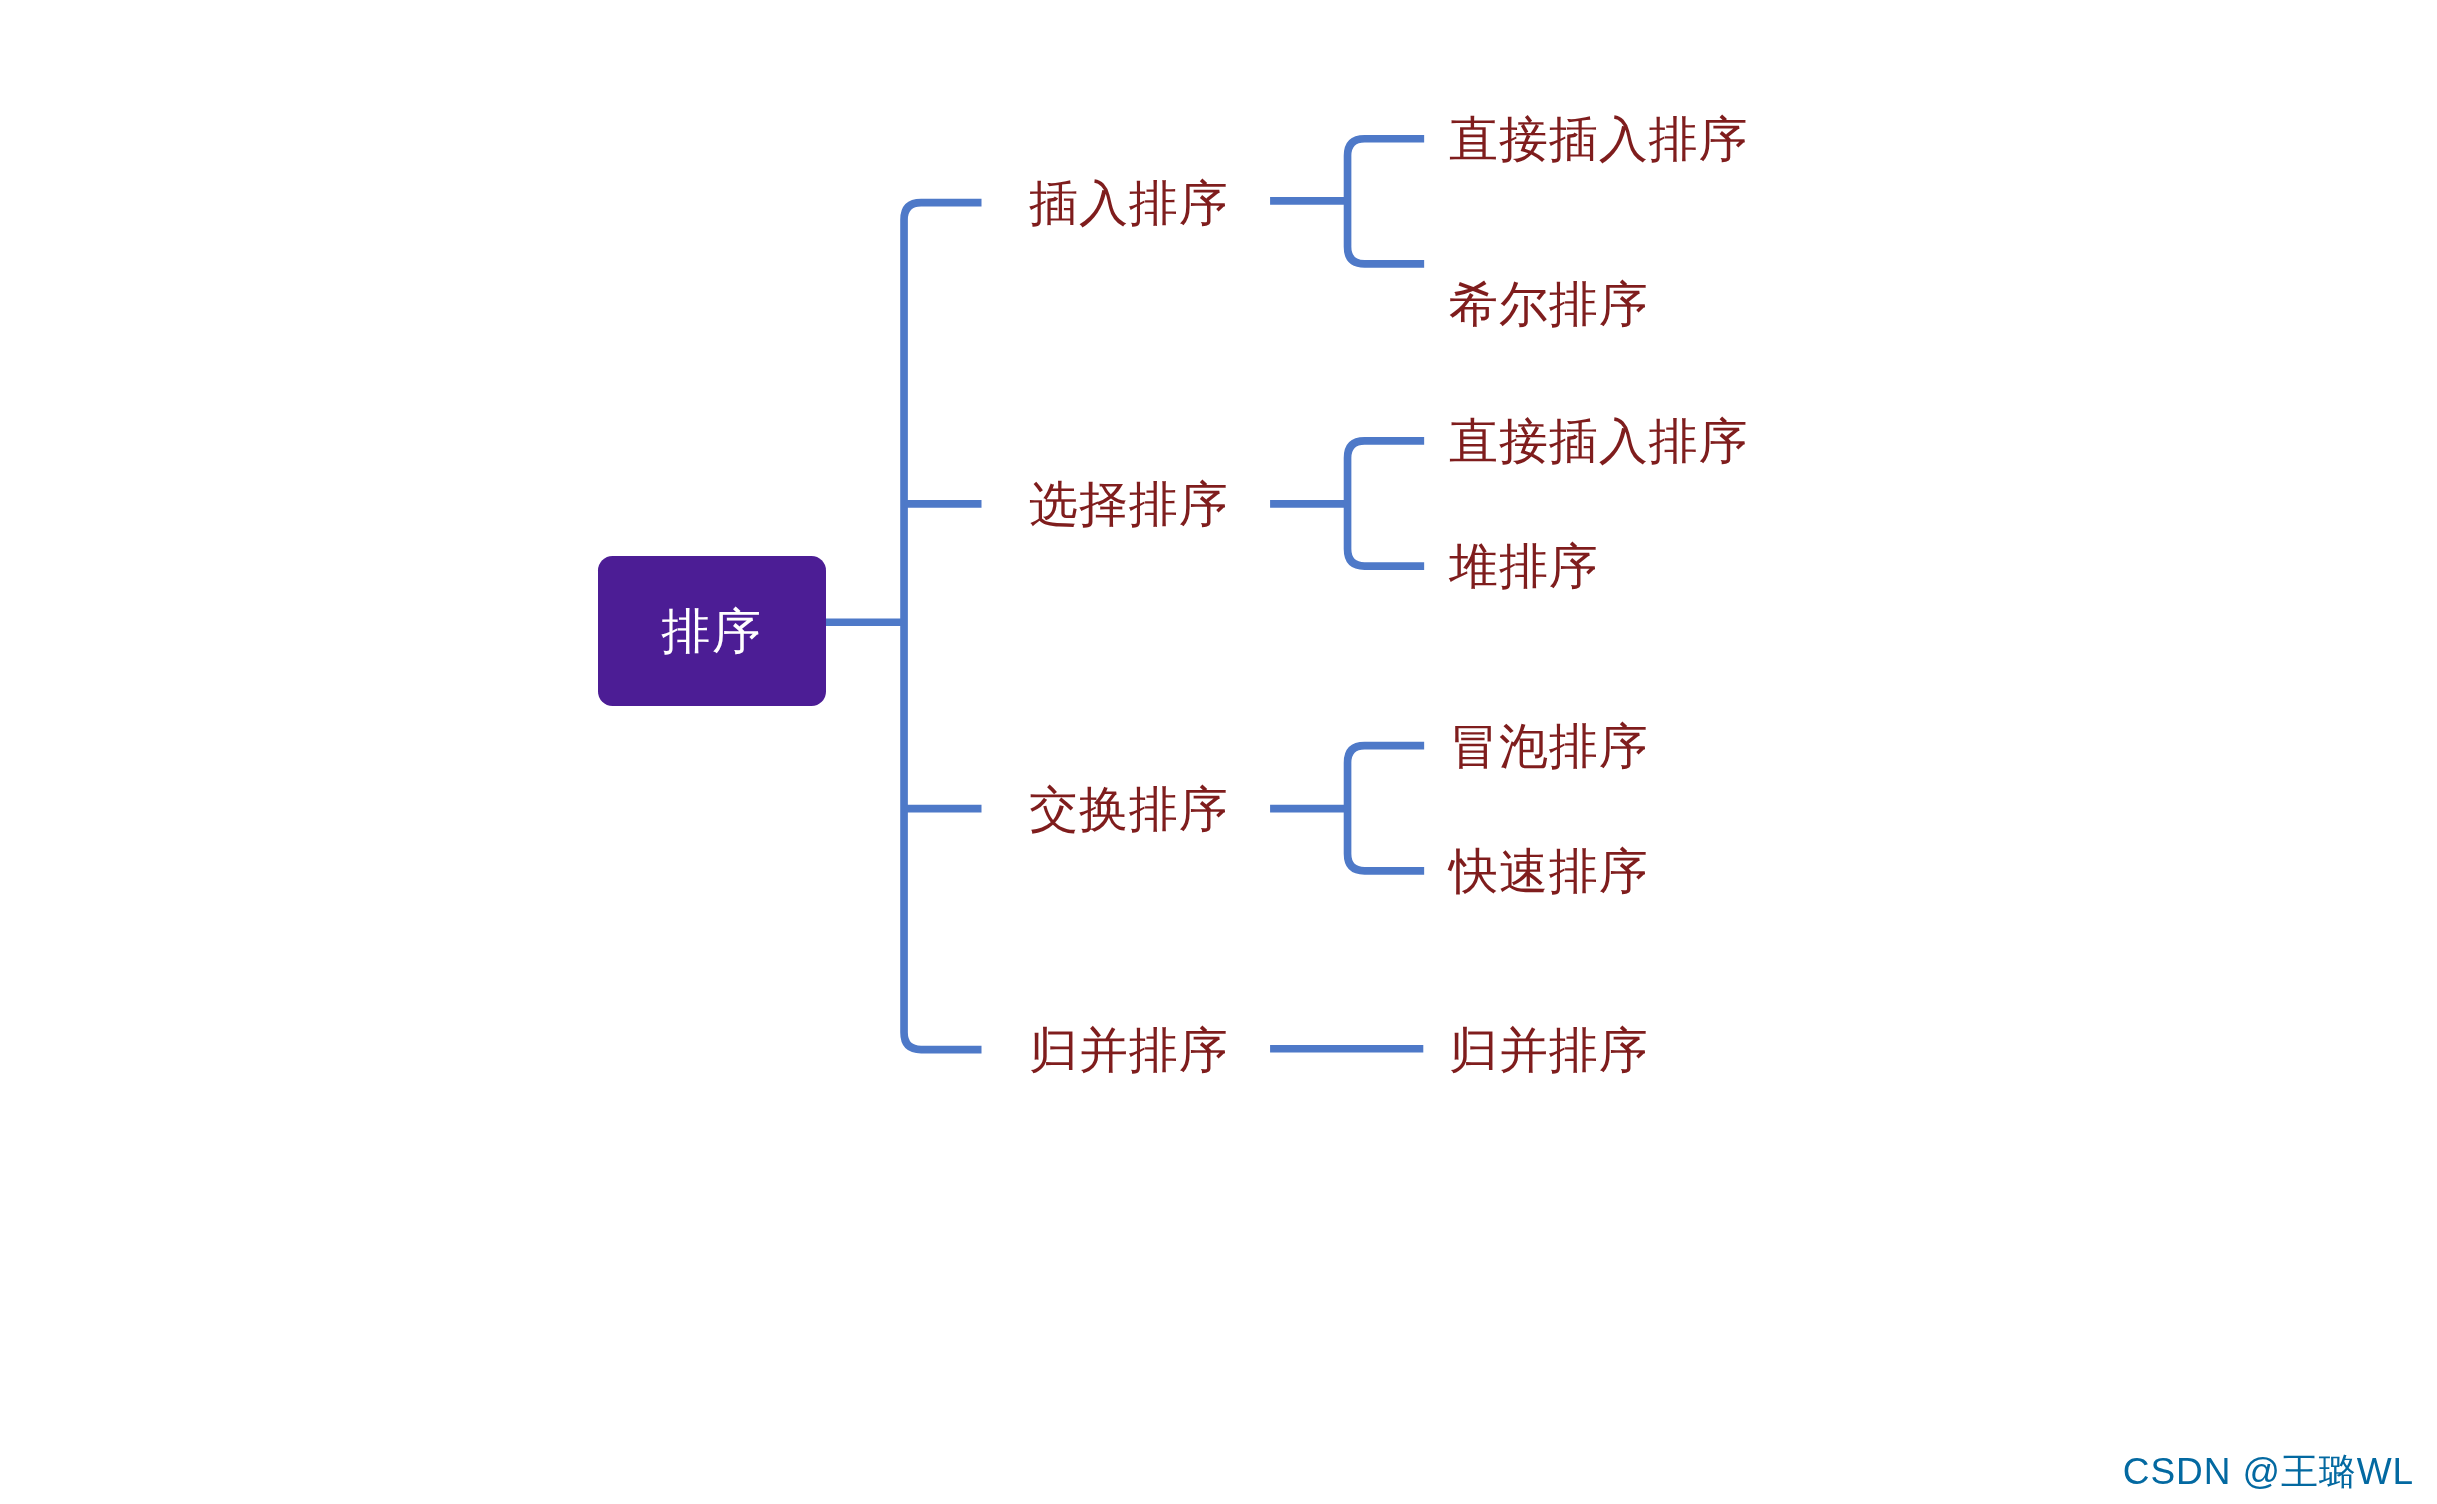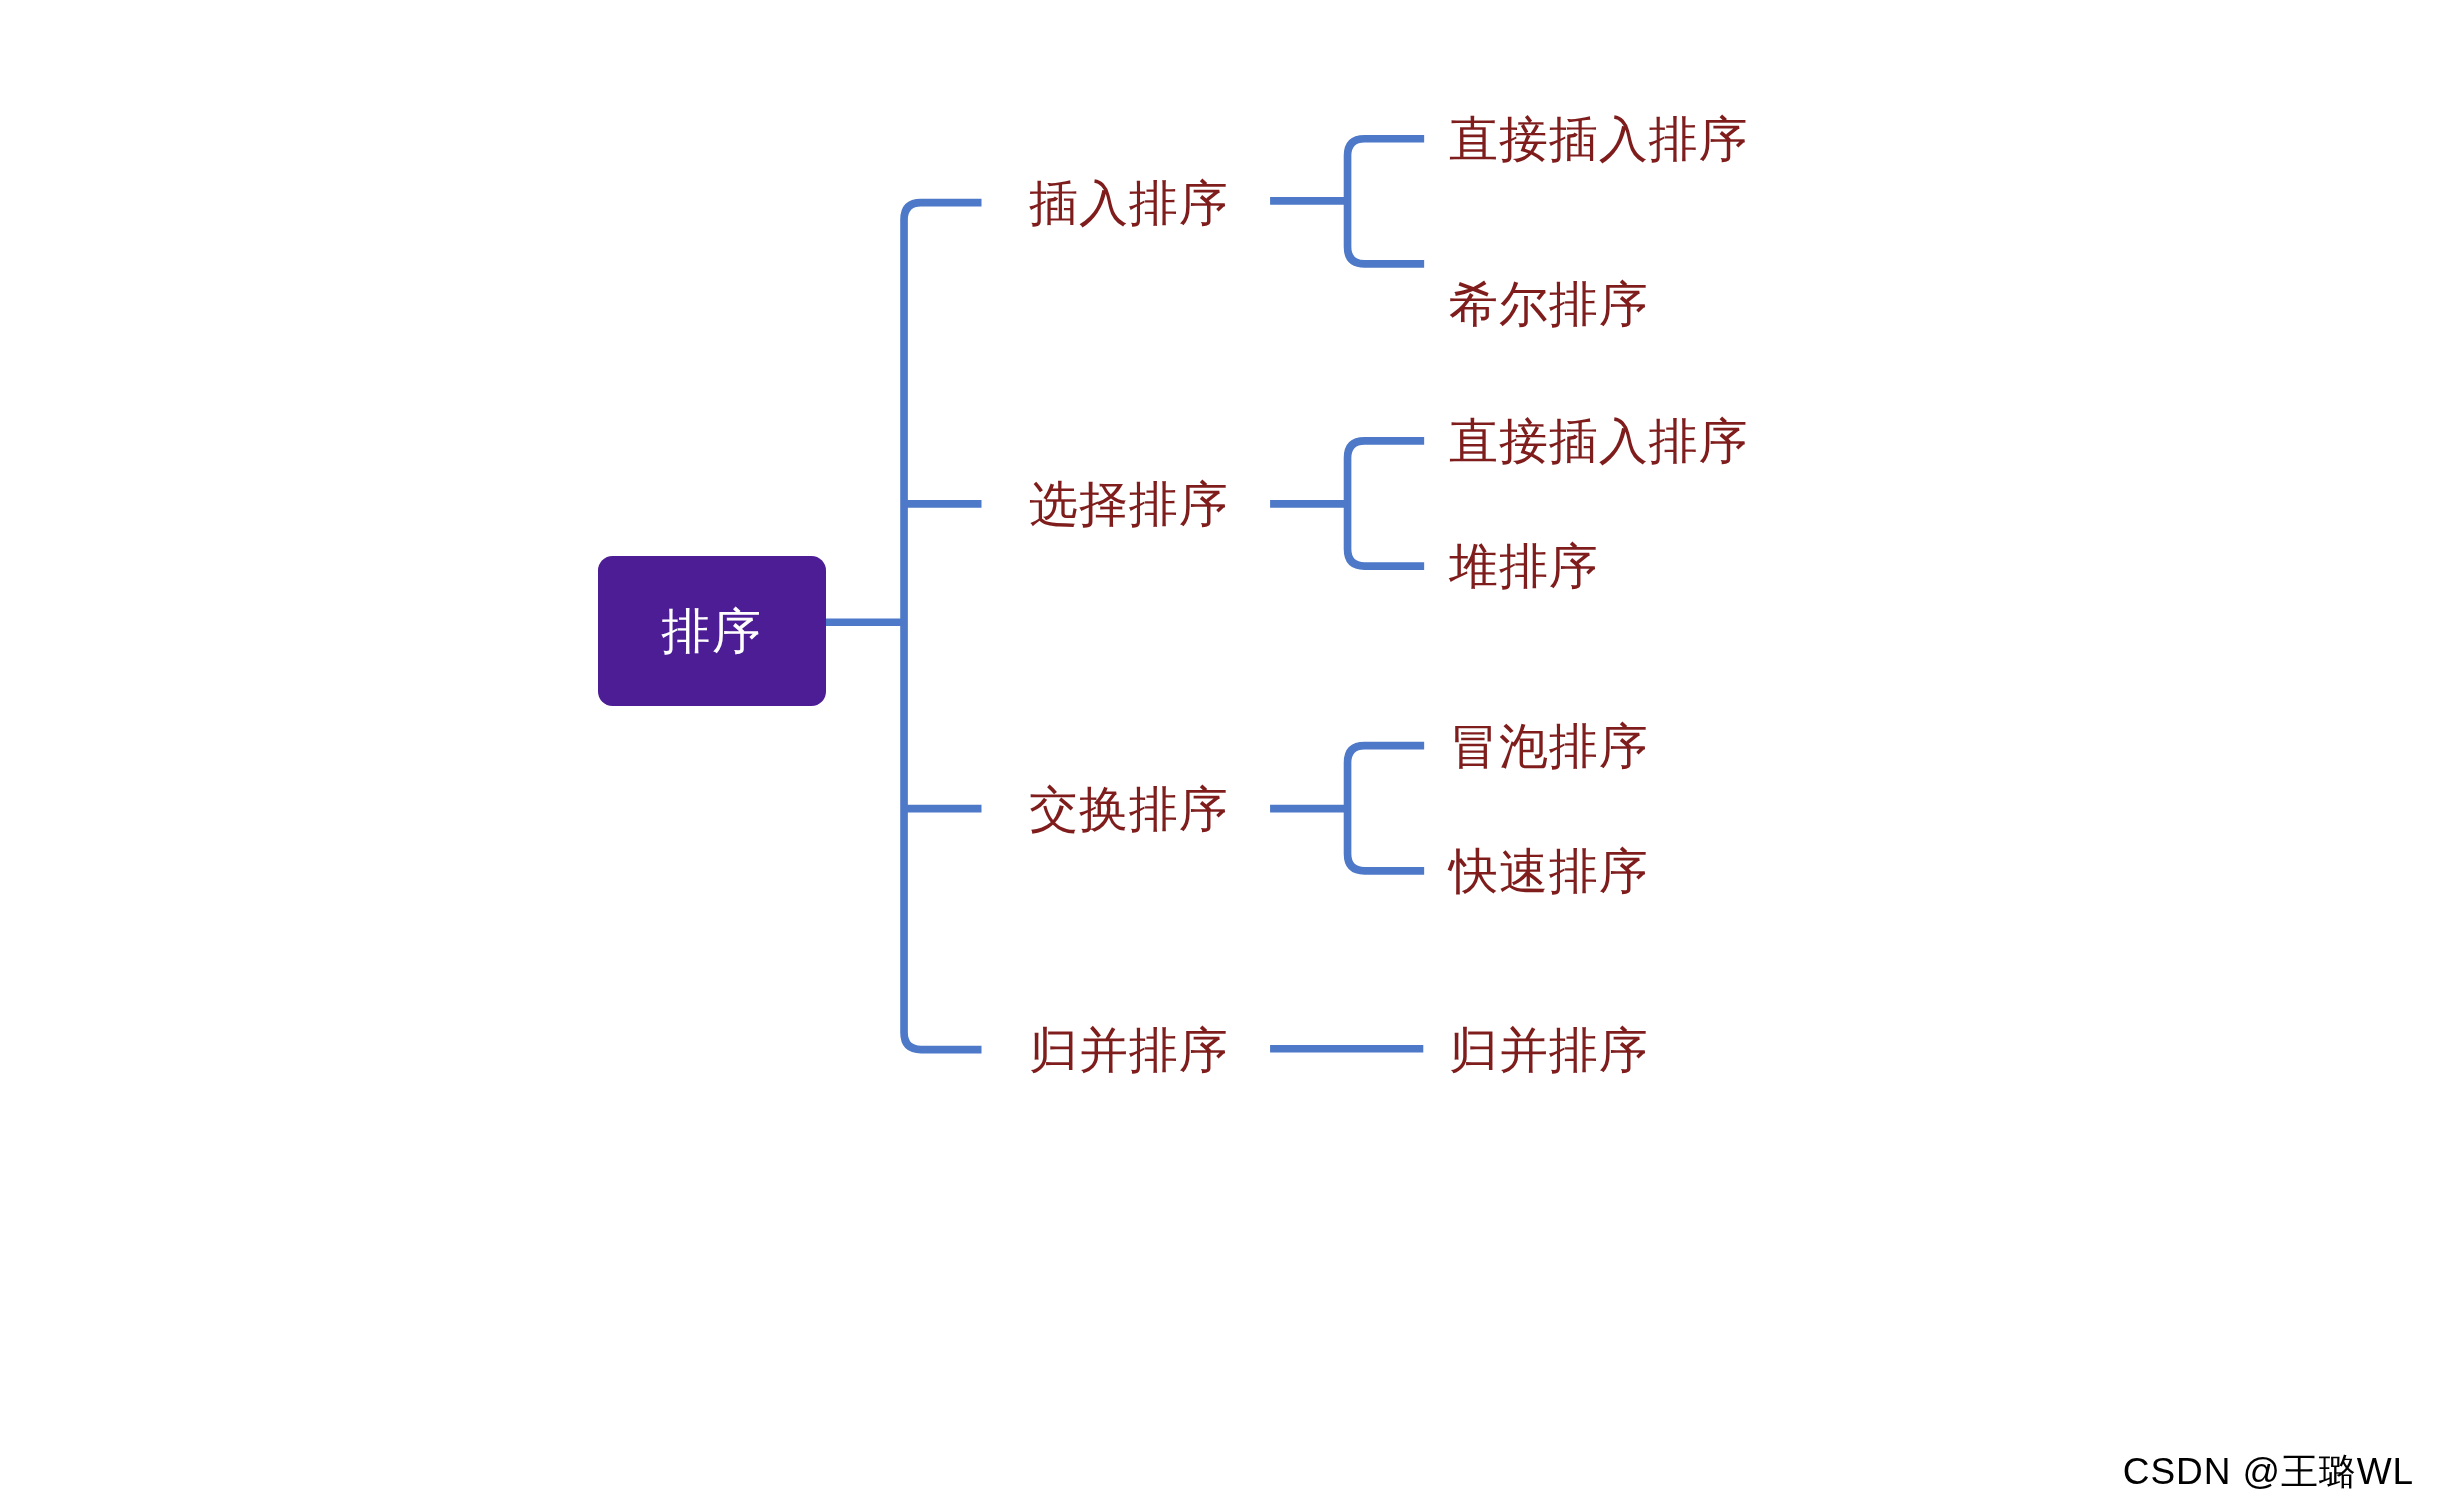--- a/index.html
+++ b/index.html
@@ -52,21 +52,21 @@
     white-space: nowrap;
     transform: translateY(-50%);
     letter-spacing: 0.9px;
   }
   .level2-label { left: 1029px; }
   .level3-label { left: 1449px; }
   .watermark {
     position: absolute;
     right: 24px;
     bottom: 15.3px;
-    color: #000000;
+    color: #0369a1;
     font-size: 37px;
     line-height: 1;
     white-space: nowrap;
     letter-spacing: 0.9px;
   }
 </style>
 </head>
 <body>
 
 <div id="canvas">

